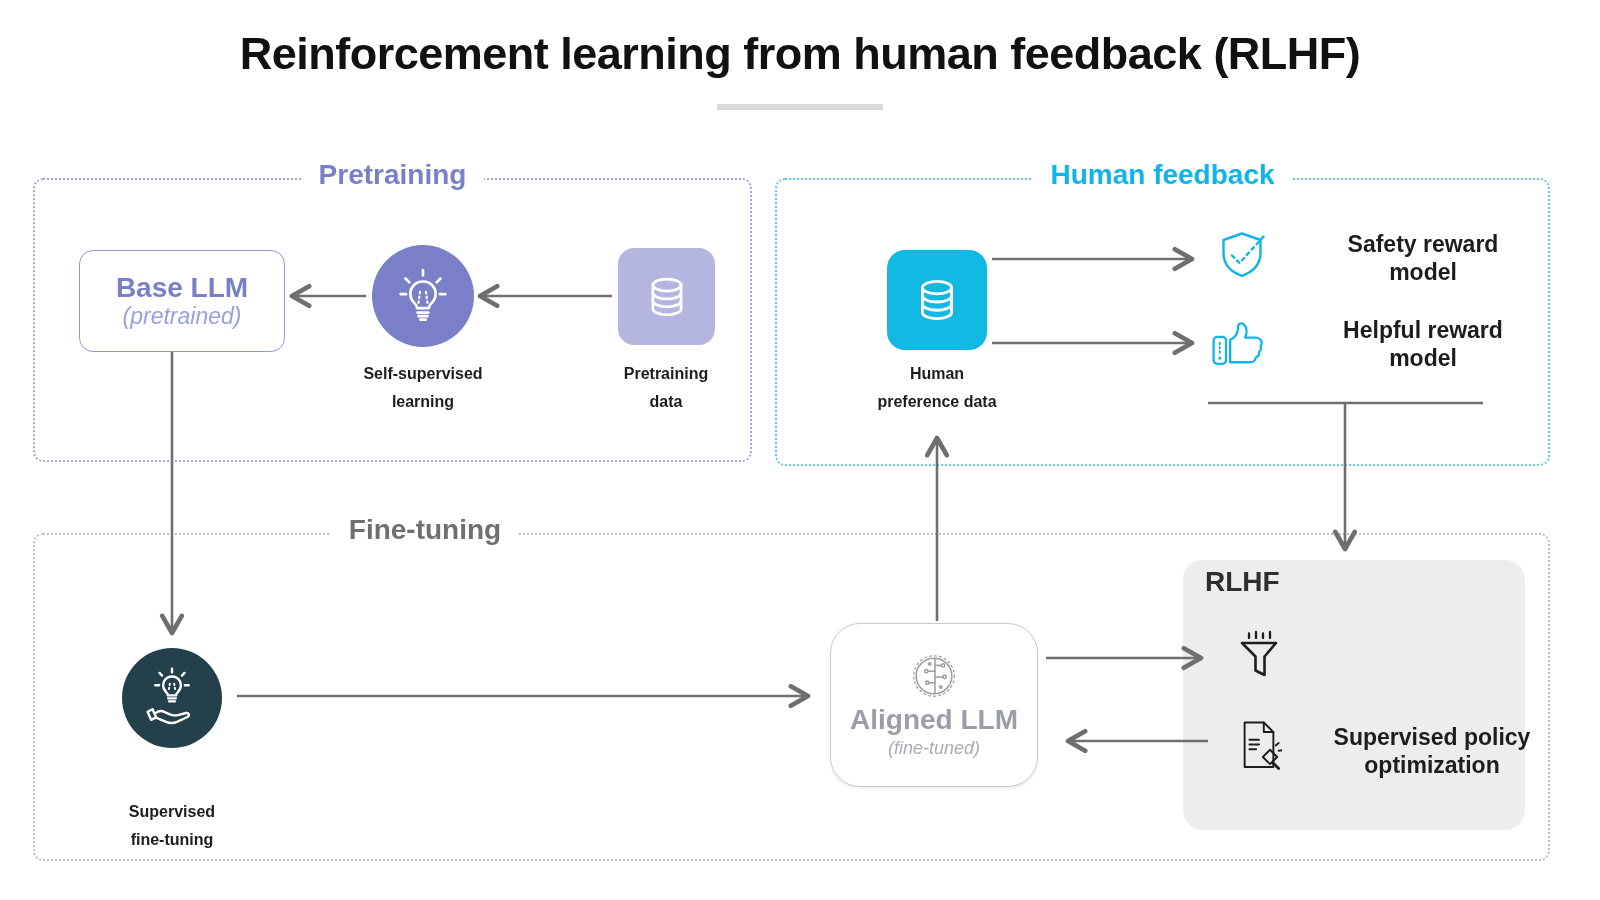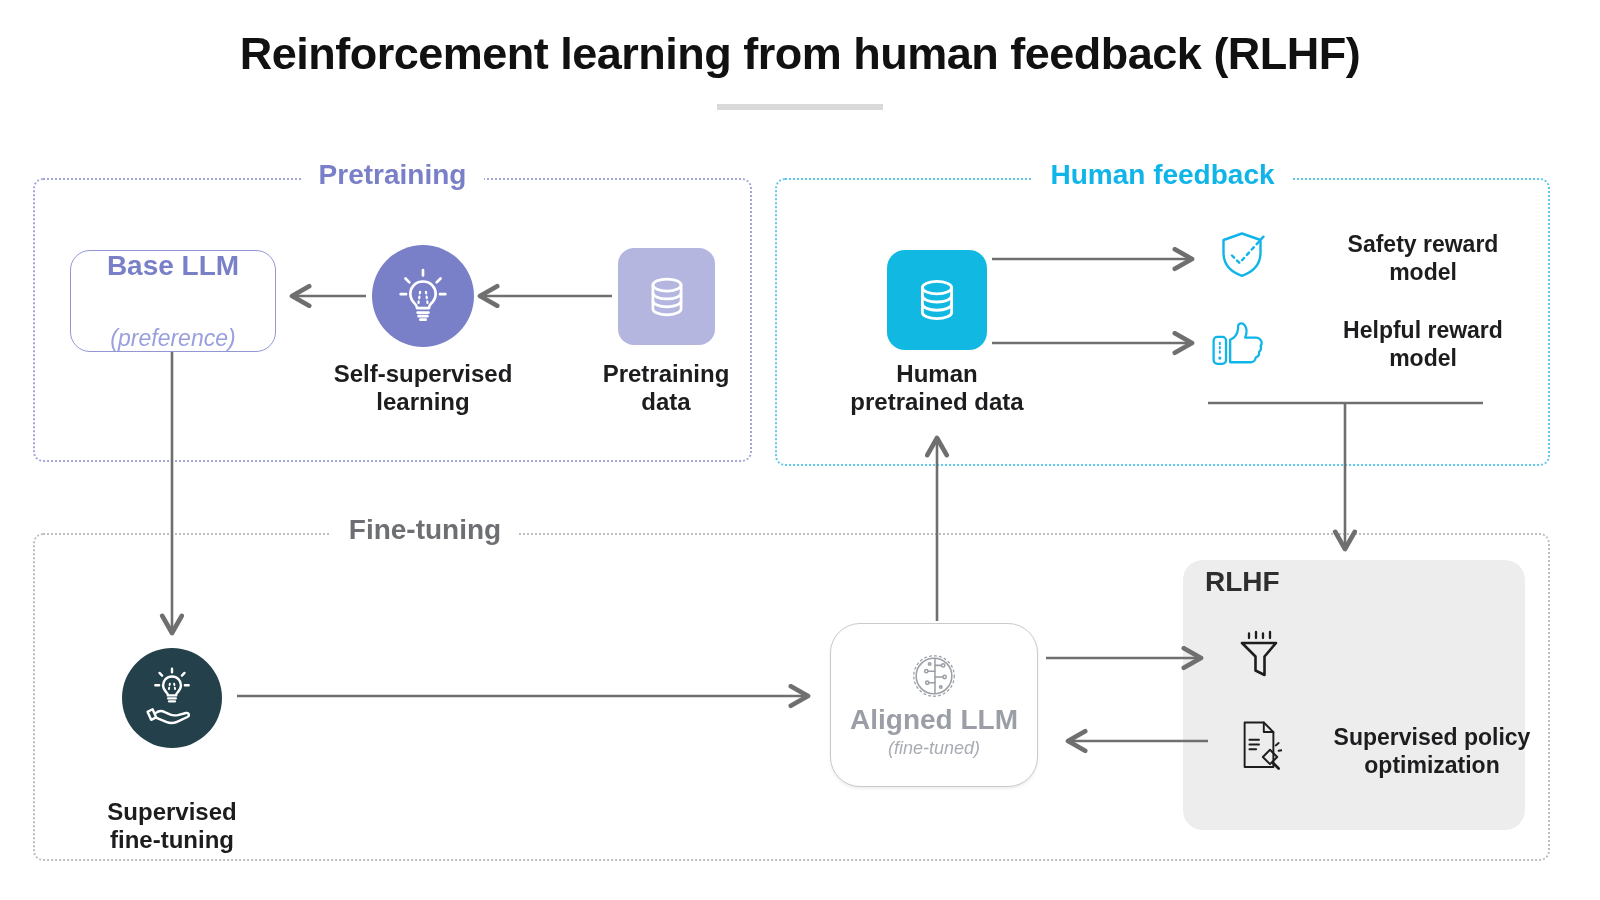--- a/index.html
+++ b/index.html
@@ -24,36 +24,36 @@
   .box-human{left:775px;top:178px;width:771px;height:284px;border:2px dotted var(--cyan-border);}
   .box-fine{left:33px;top:533px;width:1513px;height:324px;border:2px dotted var(--gray-dotted);}
 
   .section-label{position:absolute;top:-21px;left:50%;transform:translateX(-50%);
     background:#fff;padding:0 18px;font-size:28px;font-weight:800;white-space:nowrap;}
   .section-label.pre{color:var(--purple);}
   .section-label.hf{color:var(--cyan-label);}
   .section-label.ft{color:var(--gray-label);left:390px;}
 
   .node-box{background:#fff;display:flex;flex-direction:column;align-items:center;justify-content:center;}
-  .base-llm{left:70px;top:250px;width:204px;height:100px;border:1.5px solid var(--purple-border);border-radius:20px;justify-content:space-between;}
+  .base-llm{left:79px;top:250px;width:204px;height:100px;border:1.5px solid var(--purple-border);border-radius:14px;}
   .base-llm .t{font-size:28px;font-weight:800;color:var(--purple);line-height:30px;}
   .base-llm .s{font-size:23px;font-style:italic;color:#9aa0de;line-height:26px;}
 
   .aligned-llm{left:830px;top:623px;width:206px;height:162px;border:1.5px solid var(--aligned-border);
     border-radius:30px;box-shadow:0 2px 3px rgba(0,0,0,0.07);}
   .aligned-llm .t{font-size:28px;font-weight:800;color:var(--aligned-text);line-height:30px;margin-top:2px;}
   .aligned-llm .s{font-size:18px;font-style:italic;color:#a8abb2;line-height:26px;}
 
   .icon-tile{display:flex;align-items:center;justify-content:center;}
   .bulb-circle{left:372px;top:245px;width:102px;height:102px;border-radius:50%;background:var(--purple);}
   .pre-data{left:618px;top:248px;width:97px;height:97px;border-radius:16px;background:var(--purple-light);}
   .hf-data{left:887px;top:250px;width:100px;height:100px;border-radius:18px;background:var(--cyan);}
   .sft-circle{left:122px;top:648px;width:100px;height:100px;border-radius:50%;background:var(--dark-teal);}
 
-  .node-label{font-size:24px;font-weight:700;line-height:28px;color:var(--text);
+  .node-label{font-size:16px;font-weight:700;line-height:28px;color:var(--text);
     text-align:center;white-space:pre-line;}
   .ssl-label{left:313px;top:360px;width:220px;}
   .pre-data-label{left:556px;top:360px;width:220px;}
   .hf-data-label{left:827px;top:360px;width:220px;}
   .sft-label{left:62px;top:798px;width:220px;}
 
   .side-label{font-size:23px;font-weight:700;line-height:28px;color:var(--text);
     text-align:center;white-space:pre-line;}
   .safety-label{left:1298px;top:230px;width:250px;}
   .helpful-label{left:1298px;top:316px;width:250px;}
@@ -85,21 +85,21 @@
 
   <div class="abs title">Reinforcement learning from human feedback (RLHF)</div>
   <div class="abs title-underline"></div>
 
   <div class="abs dotted-box box-pretraining">
     <div class="section-label pre">Pretraining</div>
   </div>
 
   <div class="abs node-box base-llm">
     <div class="t">Base LLM</div>
-    <div class="s">(preference)</div>
+    <div class="s">(pretrained)</div>
   </div>
 
   <div class="abs icon-tile bulb-circle">
     <span class="white-ic">
       <svg class="icon" width="58" height="58" viewBox="0 0 48 48" stroke-width="2.2">
         <path d="M24 12 c-6.5 0 -10.5 5 -10.5 10.2 c0 3.6 1.8 6.3 3.9 8.3 c1.2 1.1 1.6 2 1.6 3.5 h10 c0 -1.5 .4 -2.4 1.6 -3.5 c2.1 -2 3.9 -4.7 3.9 -8.3 C34.5 17 30.5 12 24 12 Z"></path>
         <path d="M19.5 37.7 h9 M20.3 40.7 h7.4 M21.8 43.6 h4.4"></path>
         <path d="M24 2.5 v4.5 M9.5 9.5 l3.2 3.2 M38.5 9.5 l-3.2 3.2 M5.5 22.5 h4.5 M38 22.5 h4.5"></path>
         <path d="M21.6 20.5 l-1.4 9.5 M26.4 20.5 l1.4 9.5" stroke-dasharray="1.4 2.6" stroke-width="1.8"></path>
       </svg>
@@ -129,21 +129,21 @@
     <span class="white-ic">
       <svg class="icon" width="54" height="54" viewBox="0 0 48 48" stroke-width="2.5">
         <ellipse cx="24" cy="13" rx="13" ry="5.5"></ellipse>
         <path d="M11 13 V35 c0 3 5.8 5.5 13 5.5 s13 -2.5 13 -5.5 V13"></path>
         <path d="M11 20.3 c0 3 5.8 5.5 13 5.5 s13 -2.5 13 -5.5"></path>
         <path d="M11 27.6 c0 3 5.8 5.5 13 5.5 s13 -2.5 13 -5.5"></path>
       </svg>
     </span>
   </div>
   <div class="abs node-label hf-data-label">Human
-pretrained data</div>
+preference data</div>
 
   <span class="abs cyan-ic shield-pos">
     <svg class="icon" width="52" height="58" viewBox="0 0 52 56" stroke-width="2.4">
       <path d="M26 4.5 L44.5 11 v12.5 c0 11.5 -7.5 19.4 -18.5 23.3 C14.5 42.9 7.5 35 7.5 23.5 V11 Z"></path>
       <path d="M16 26.5 l7.5 7.5 L48.5 6.5" stroke-dasharray="3 4.2"></path>
     </svg>
   </span>
   <div class="abs side-label safety-label">Safety reward
 model</div>
 

